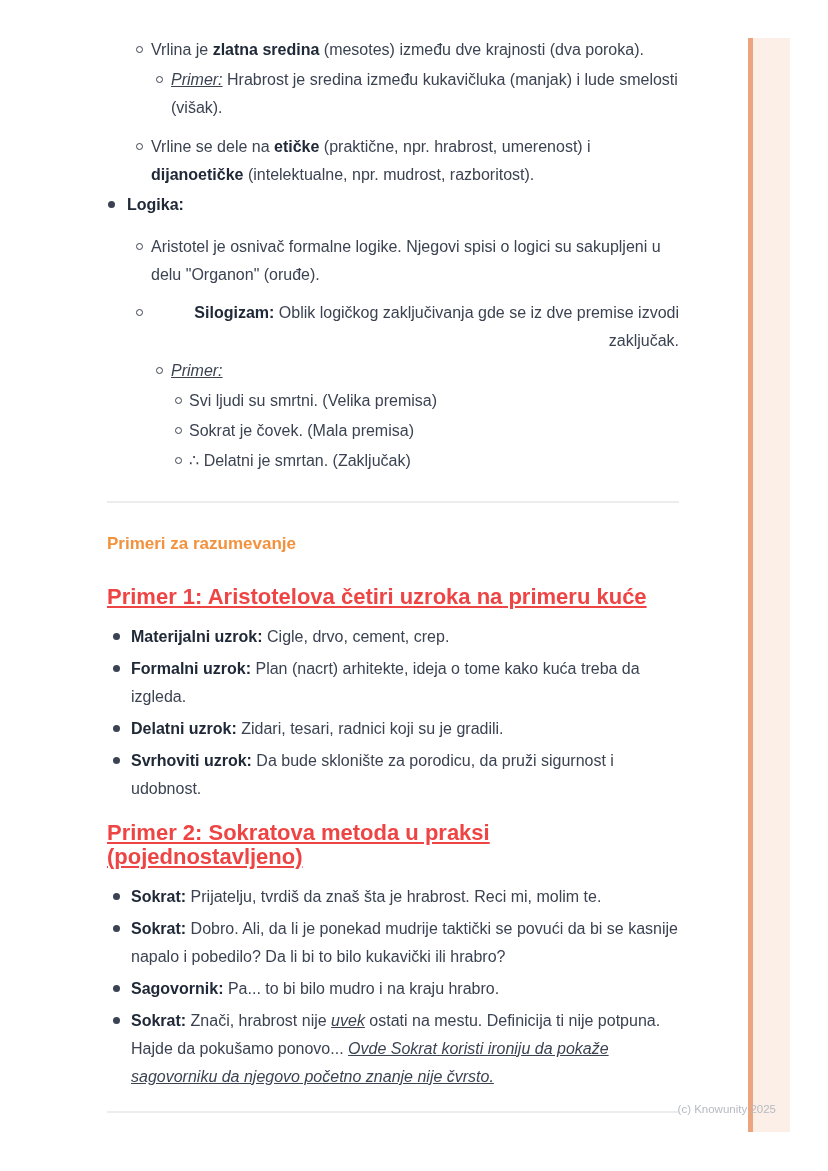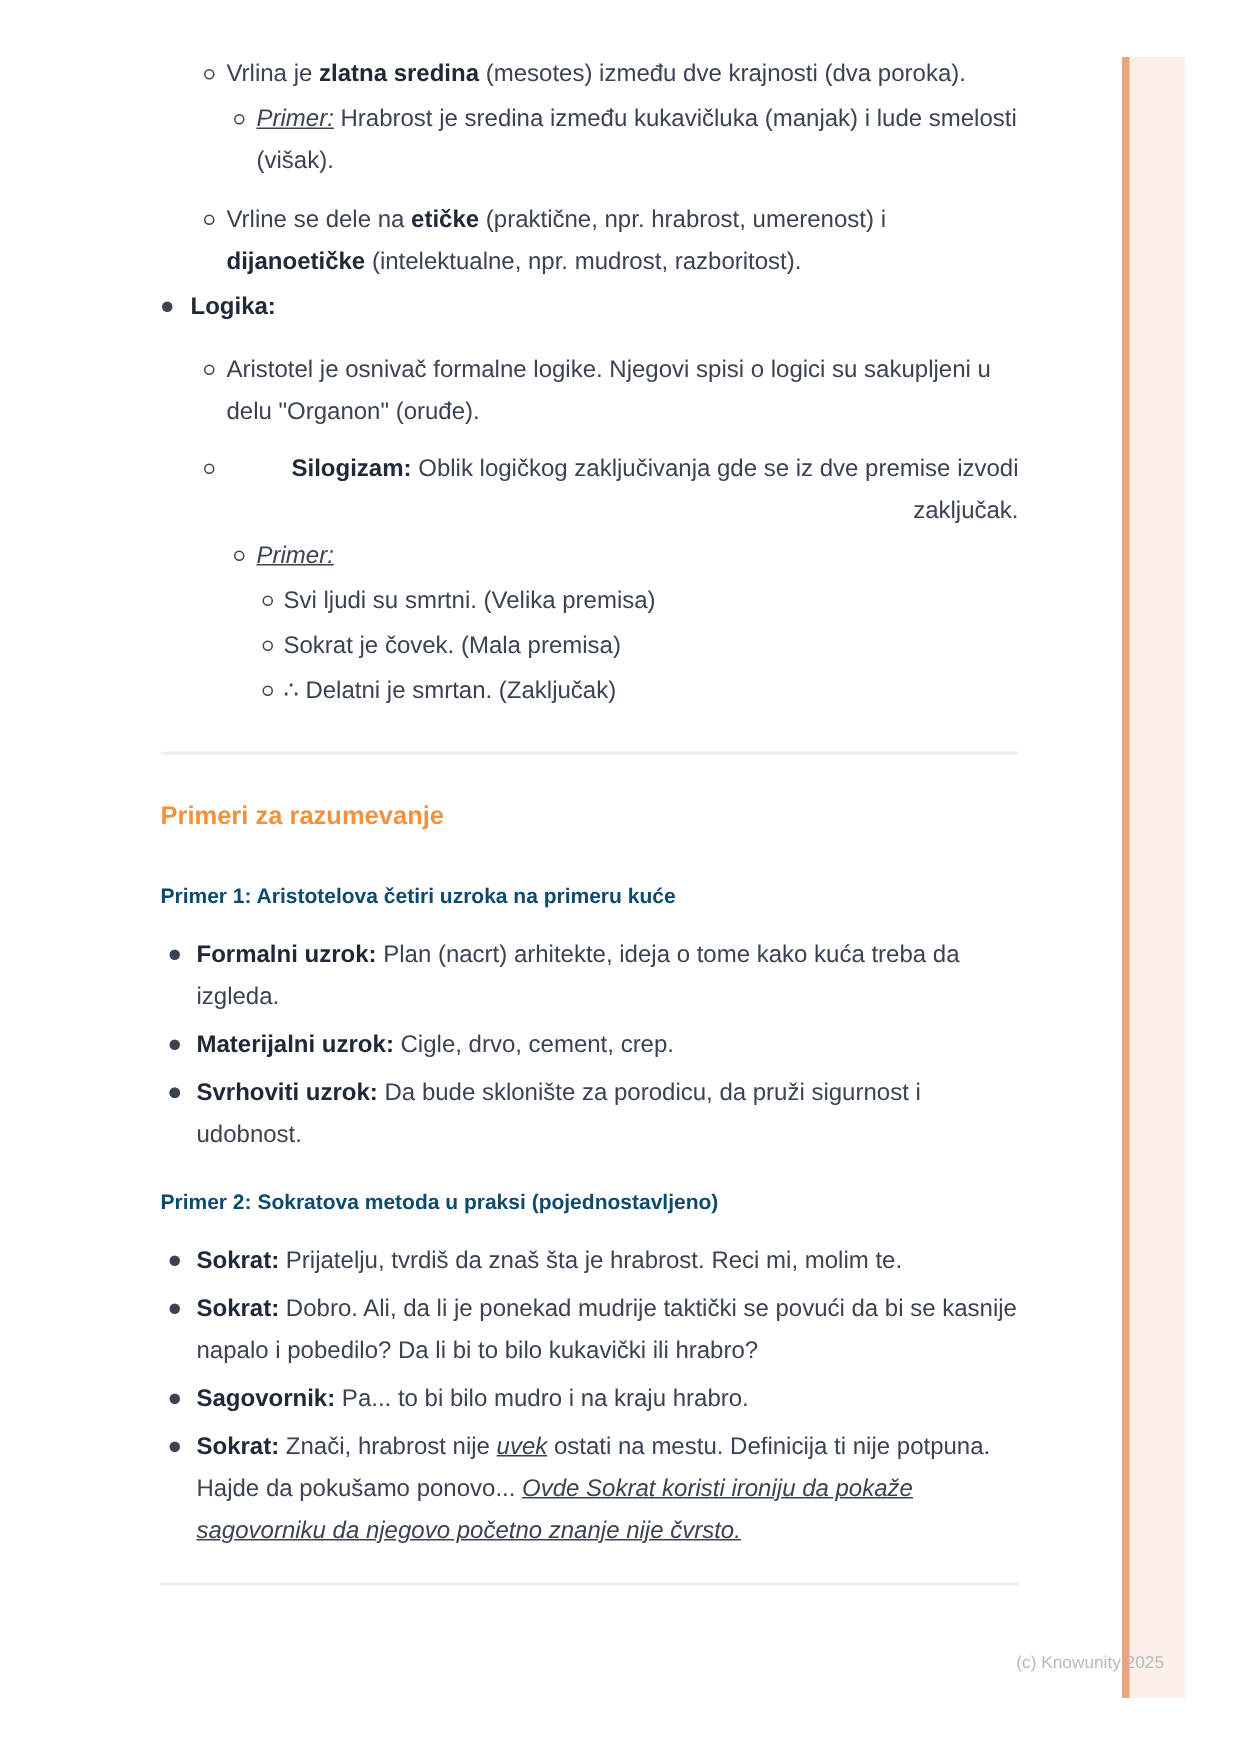--- a/index.html
+++ b/index.html
@@ -57,24 +57,25 @@
   .divider.bottom { margin-top: 20px; }
   h2.section-heading {
     margin-top: 24px;
     font-size: 17px;
     line-height: 34px;
     font-weight: 700;
     color: #F2923E;
   }
   h3.sub-heading {
     margin-top: 24px;
-    font-size: 14px;
+    font-size: 22px;
     line-height: 24px;
     font-weight: 700;
-    color: #0c4a6e;
+    color: #ef4444;
+    text-decoration: underline;
   }
   h3.sub-heading.second { margin-top: 18px; }
   ul.example-list { margin-top: 14px; }
   ul.example-list li.li { margin-top: 4px; padding-left: 24px; }
   ul.example-list li.li:first-child { margin-top: 0; }
   ul.example-list li.li > .marker { left: 6px; }
   .edge-stripe {
     position: absolute;
     left: 748px;
     top: 38px;
@@ -113,23 +114,23 @@
       <li class="li lvl4"><span class="marker ring"></span><span><span>∴ Delatni je smrtan. (Zaključak)</span></span></li>
     </ul>
 
   <hr class="divider">
 
   <h2 class="section-heading">Primeri za razumevanje</h2>
 
   <h3 class="sub-heading">Primer 1: Aristotelova četiri uzroka na primeru kuće</h3>
 
   <ul class="doc-list example-list">
+      <li class="li lvl1"><span class="marker disc"></span><span><strong>Materijalni uzrok:</strong><span> Cigle, drvo, cement, crep.</span></span></li>
       <li class="li lvl1"><span class="marker disc"></span><span><strong>Formalni uzrok:</strong><span> Plan (nacrt) arhitekte, ideja o tome kako kuća treba da izgleda.</span></span></li>
-      <li class="li lvl1"><span class="marker disc"></span><span><strong>Materijalni uzrok:</strong><span> Cigle, drvo, cement, crep.</span></span></li>
-      <li class="li lvl1"><span class="marker disc"></span></li>
+      <li class="li lvl1"><span class="marker disc"></span><span><strong>Delatni uzrok:</strong><span> Zidari, tesari, radnici koji su je gradili.</span></span></li>
       <li class="li lvl1"><span class="marker disc"></span><span><strong>Svrhoviti uzrok:</strong><span> Da bude sklonište za porodicu, da pruži sigurnost i udobnost.</span></span></li>
     </ul>
 
   <h3 class="sub-heading second">Primer 2: Sokratova metoda u praksi (pojednostavljeno)</h3>
 
   <ul class="doc-list example-list">
       <li class="li lvl1"><span class="marker disc"></span><span><strong>Sokrat:</strong><span> Prijatelju, tvrdiš da znaš šta je hrabrost. Reci mi, molim te.</span></span></li>
       <li class="li lvl1"><span class="marker disc"></span><span><strong>Sokrat:</strong><span> Dobro. Ali, da li je ponekad mudrije taktički se povući da bi se kasnije napalo i pobedilo? Da li bi to bilo kukavički ili hrabro?</span></span></li>
       <li class="li lvl1"><span class="marker disc"></span><span><strong>Sagovornik:</strong><span> Pa... to bi bilo mudro i na kraju hrabro.</span></span></li>
       <li class="li lvl1"><span class="marker disc"></span><span><strong>Sokrat:</strong><span> Znači, hrabrost nije </span><em>uvek</em><span> ostati na mestu. Definicija ti nije potpuna. Hajde da pokušamo ponovo... </span><em>Ovde Sokrat koristi ironiju da pokaže sagovorniku da njegovo početno znanje nije čvrsto.</em></span></li>

